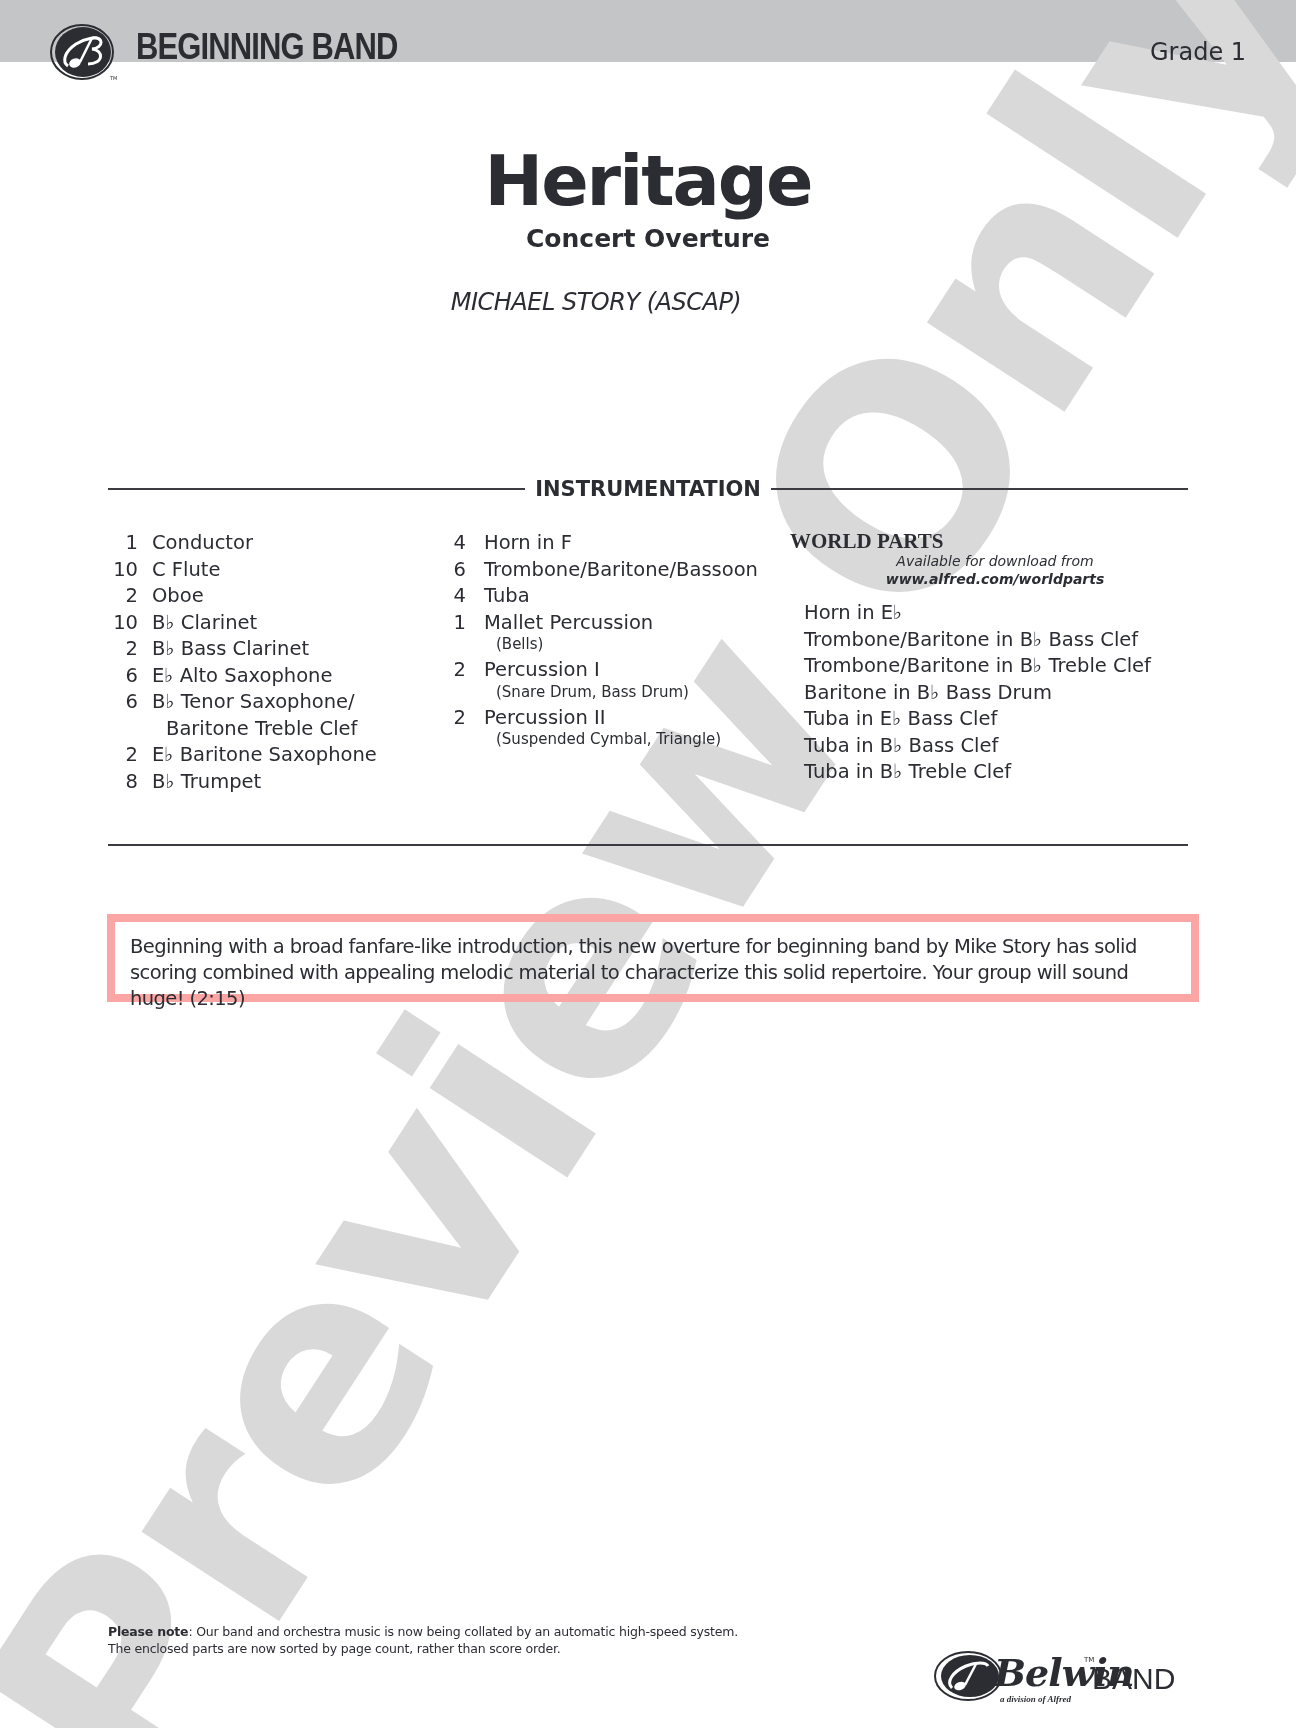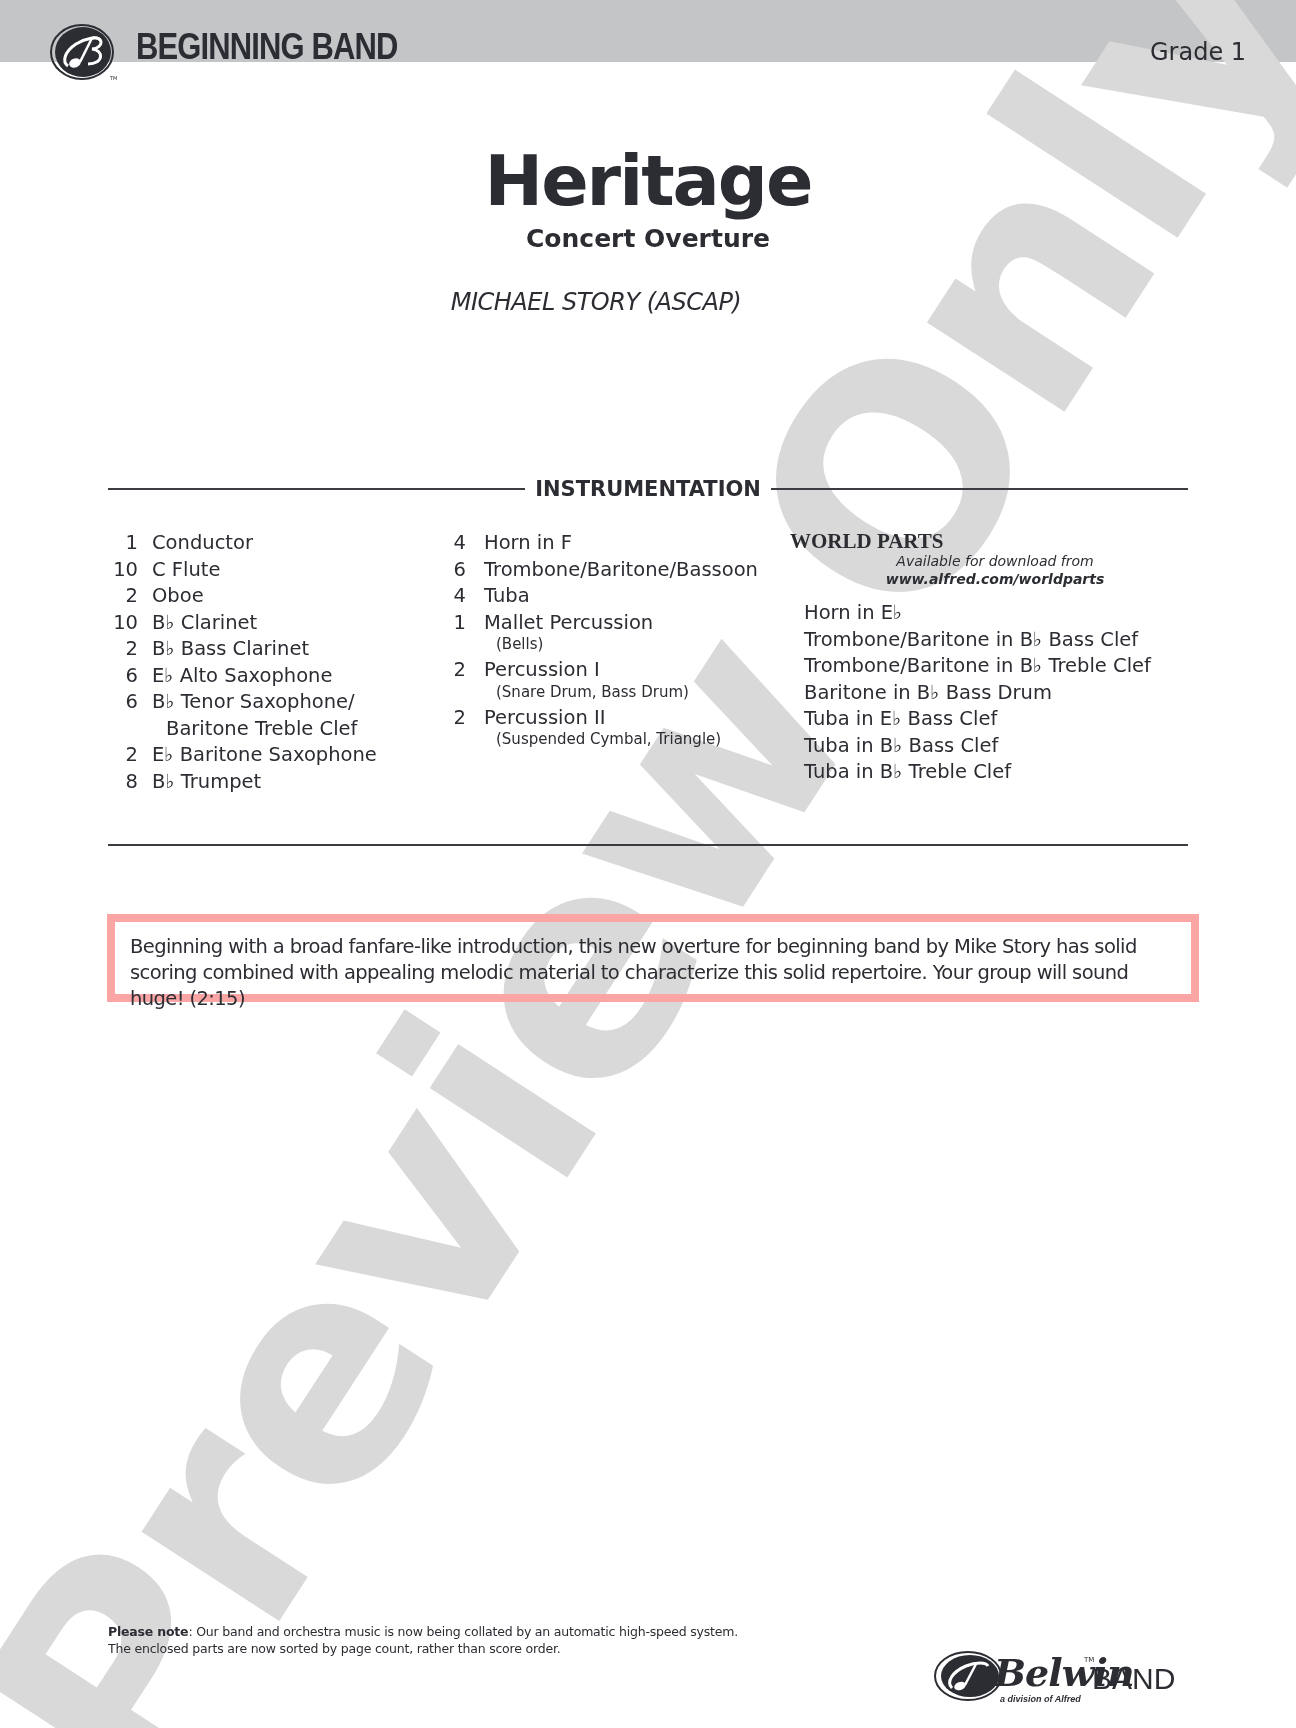--- a/index.html
+++ b/index.html
@@ -205,21 +205,21 @@
     .publisher .pub-tm {
       position: absolute; left: 150px; top: 8px; font-size: 7px;
     }
     .publisher .pub-band {
       position: absolute; left: 158px; top: 14px;
       font-family: "Liberation Sans", sans-serif;
       font-size: 30px; color: #2b2d33;
     }
     .publisher .pub-division {
       position: absolute; left: 66px; top: 46px;
-      font-family: Liberation Sans, sans-serif;
+      font-family: Liberation Serif, serif;
       font-style: italic; font-weight: bold;
       font-size: 9px; color: #2b2d33;
     }
   </style>
 </head>
 <body>
 
 <div class="header-band"></div>
 
 <div class="watermark">

